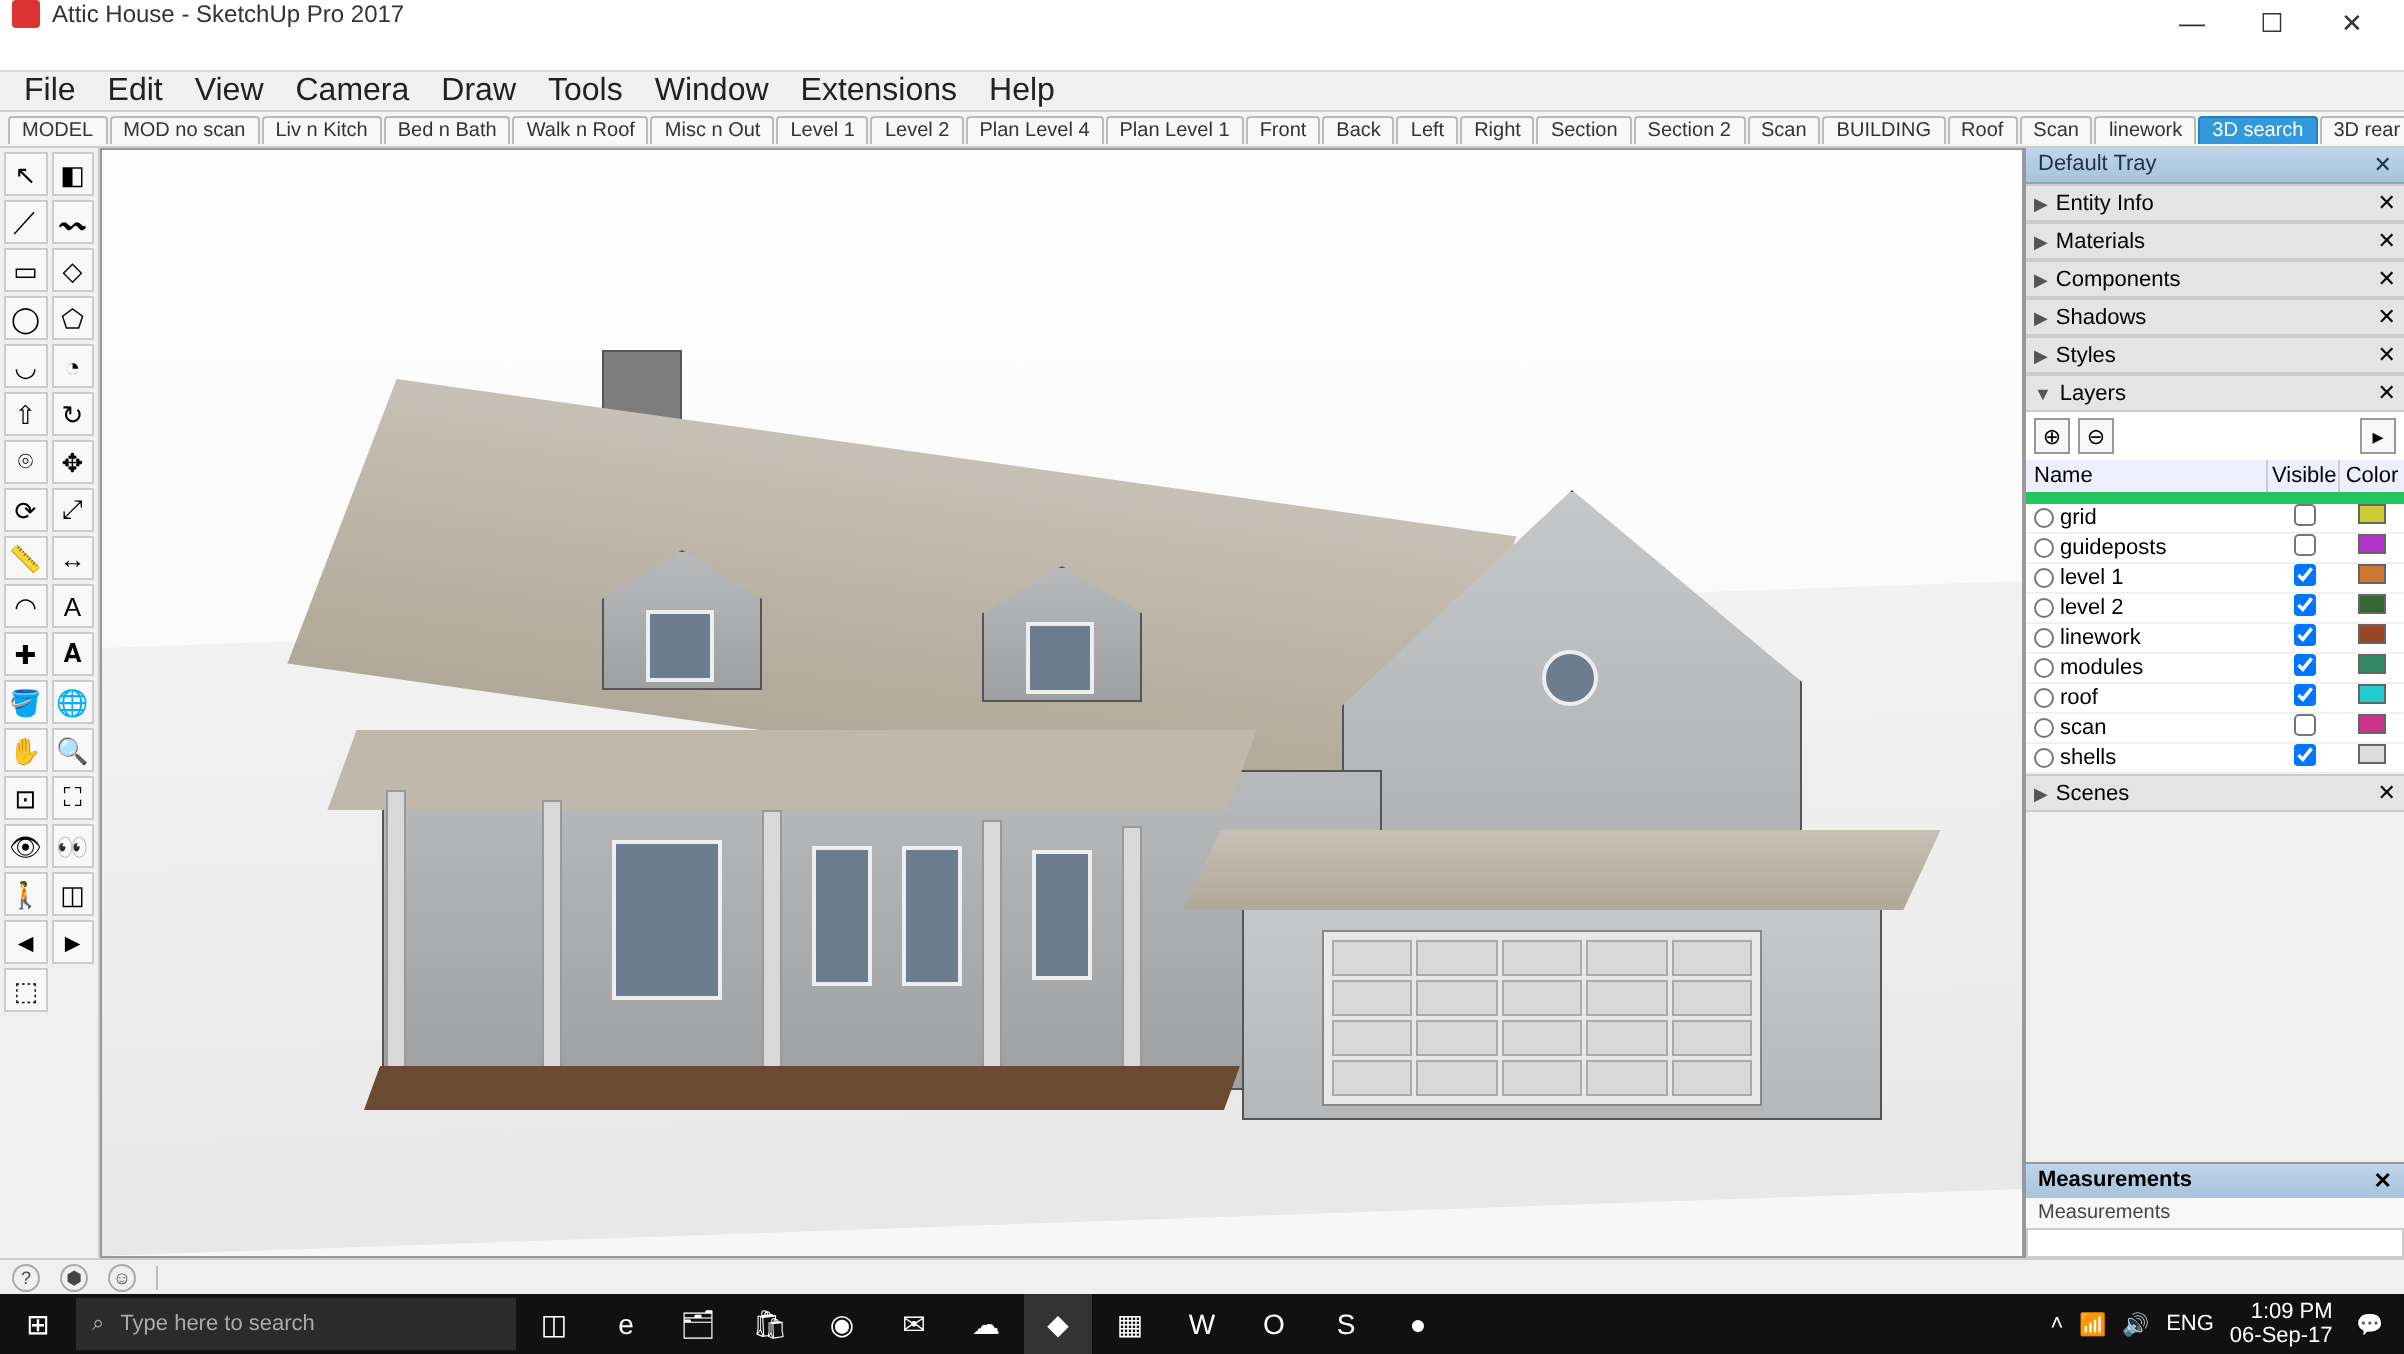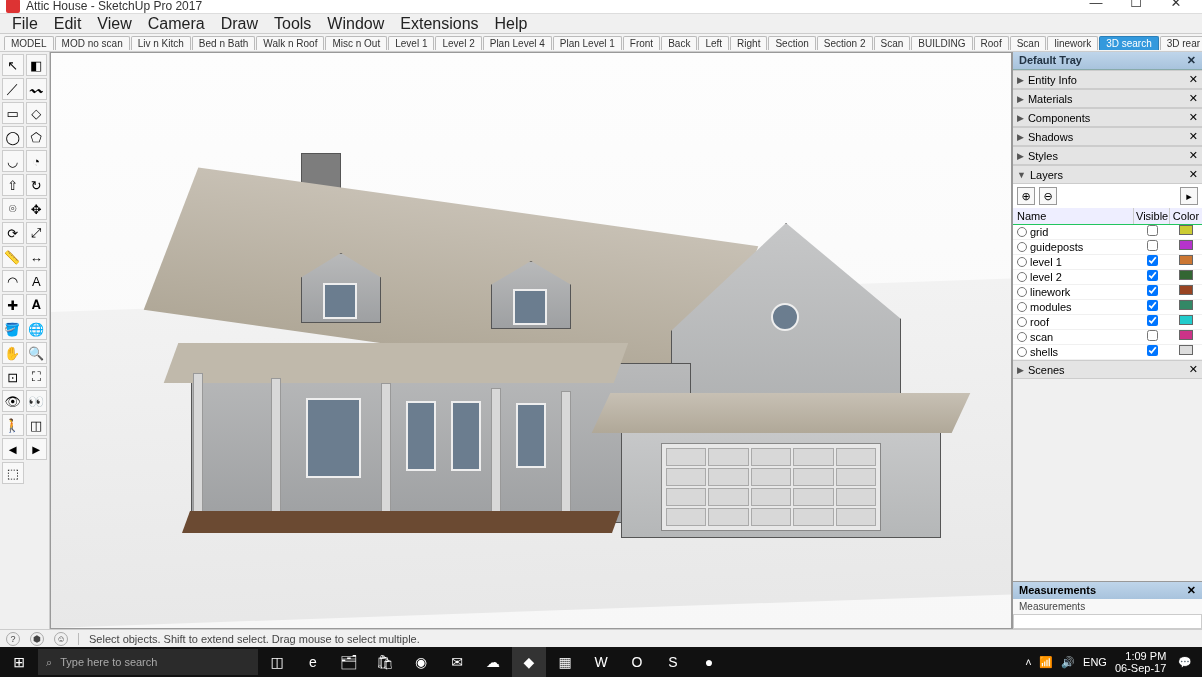--- a/index.html
+++ b/index.html
@@ -1,19 +1,19 @@
 <!DOCTYPE html>
 <html><head>
 <meta charset="utf-8">
 <style>
 * { margin: 0; padding: 0; box-sizing: border-box; font-family: "Segoe UI", Tahoma, sans-serif; font-size: 11px; }
 body { width: 1202px; height: 677px; background: #fff; overflow: hidden; display: flex; flex-direction: column; }
 
 
-.titlebar { height: 14px; background: #fff; display: flex; align-items: flex-end; padding: 0 6px; border-bottom: 1px solid #ddd; }
+.titlebar { height: 36px; background: #fff; display: flex; align-items: flex-start; padding: 0 6px; border-bottom: 1px solid #ddd; }
 .titlebar .logo { width: 14px; height: 14px; background: #d33; border-radius: 2px; margin-right: 6px; }
 .titlebar .title { flex: 1; color: #333; font-size: 12px; }
 .titlebar .winbtns { display: flex; gap: 0; }
 .titlebar .winbtn { width: 40px; height: 22px; display: flex; align-items: center; justify-content: center; color: #333; font-size: 13px; }
 
 
 .menubar { height: 20px; background: #f0f0f0; display: flex; align-items: center; padding: 0 4px; border-bottom: 1px solid #ccc; }
 .menubar span { padding: 2px 8px; color: #222; font-size: 16px; }
 
 
@@ -39,27 +39,27 @@
 .wall { position: absolute; background: linear-gradient(#b8b9ba,#9ea0a2); border: 1px solid #555; }
 .roof { position: absolute; background: linear-gradient(#c7c0b4,#b0a898); }
 .garage { position: absolute; background: #e8e8e8; border: 1px solid #888; }
 .window { position: absolute; background: #6b7d8f; border: 2px solid #eee; }
 .porch { position: absolute; background: #6b4a32; }
 .chimney { position: absolute; background: #7d7d7d; border: 1px solid #555; }
 .col { position: absolute; background: #d8d8d8; width: 10px; border: 1px solid #999; }
 
 
 .rtray { width: 190px; background: #f0f0f0; border-left: 1px solid #999; display: flex; flex-direction: column; }
-.trayheader { background: linear-gradient(#bfd5ea,#a8c3dd); padding: 2px 6px; font-size: 11px; font-weight: bold; color: #234; display: flex; justify-content: space-between; border-bottom: 1px solid #8aa; }
+.trayheader { background: linear-gradient(#bfd5ea,#a8c3dd); padding: 2px 6px; font-size: 11px; font-weight: normal; color: #234; display: flex; justify-content: space-between; border-bottom: 1px solid #8aa; }
 .panelhdr { background: #e4e4e4; border-top: 1px solid #ccc; border-bottom: 1px solid #ccc; padding: 2px 4px; font-size: 11px; display: flex; align-items: center; gap: 4px; }
 .panelhdr .arrow { font-size: 9px; color: #555; }
 .panelbody { background: #fff; font-size: 10px; }
 .layerctl { display: flex; gap: 4px; padding: 3px 4px; }
 .lbtn { width: 18px; height: 18px; border: 1px solid #999; background: #f8f8f8; display: flex; align-items: center; justify-content: center; }
-.layerhdr { display: flex; background: #eef; border-bottom: 1px solid #22c55e; font-size: 10px; }
+.layerhdr { display: flex; background: #eef; border-bottom: 6px solid #22c55e; font-size: 10px; }
 .layerhdr .c1 { flex: 1; padding: 2px 4px; border-right: 1px solid #ccc; }
 .layerhdr .c2 { width: 36px; padding: 2px; border-right: 1px solid #ccc; text-align: center; }
 .layerhdr .c3 { width: 32px; padding: 2px; text-align: center; }
 .layerrow { display: flex; font-size: 10px; border-bottom: 1px solid #f0f0f0; }
 .layerrow .c1 { flex: 1; padding: 1px 4px; display: flex; gap: 3px; align-items: center; }
 .layerrow .c2 { width: 36px; text-align: center; }
 .layerrow .c3 { width: 32px; display: flex; justify-content: center; }
 .layerrow input[type=radio] { width: 10px; height: 10px; }
 .layerrow input[type=checkbox] { width: 11px; height: 11px; }
 .swatch { width: 14px; height: 10px; border: 1px solid #666; }
@@ -432,21 +432,20 @@
         </div>
     </div>
   </div>
 </div>
 
 <div class="statusbar">
   <div class="sicon">?</div>
   <div class="sicon">⬢</div>
   <div class="sicon">☺</div>
   <div style="border-left:1px solid #bbb;height:12px;"></div>
-  <div>Select objects. Shift to extend select. Drag mouse to select multiple.</div>
 </div>
 
 <div class="taskbar">
   <div class="tb">⊞</div>
   <div class="search">
     <span>⌕</span>
     <span>Type here to search</span>
   </div>
   <div class="tb">◫</div>
   <div class="tb">e</div>

